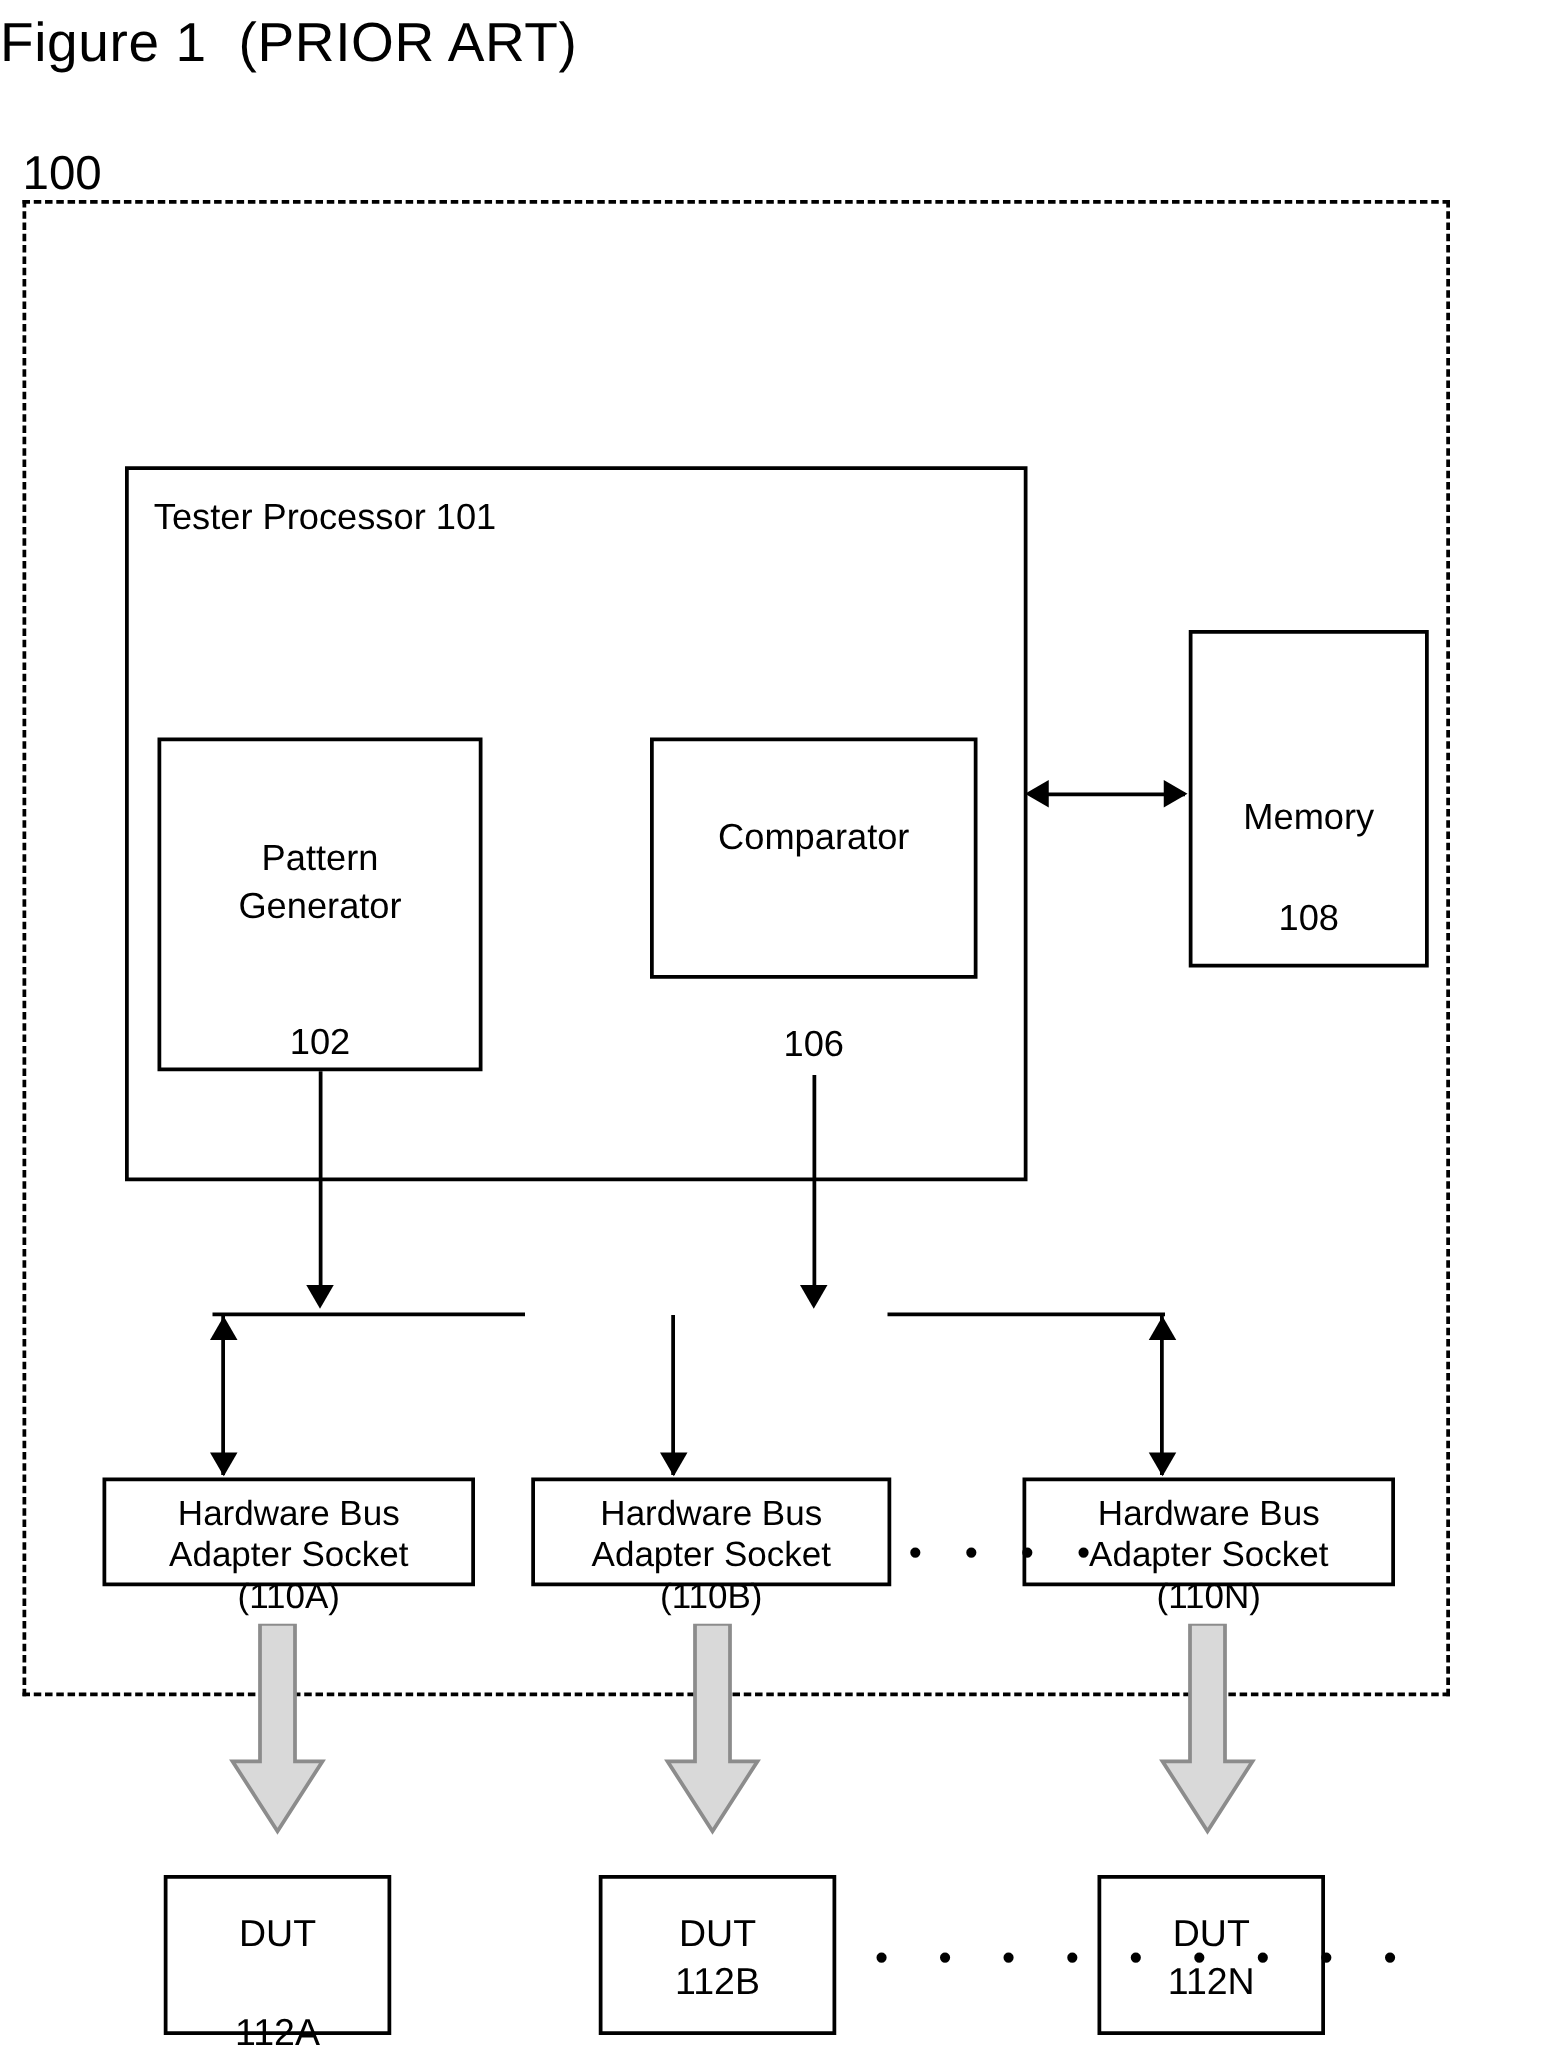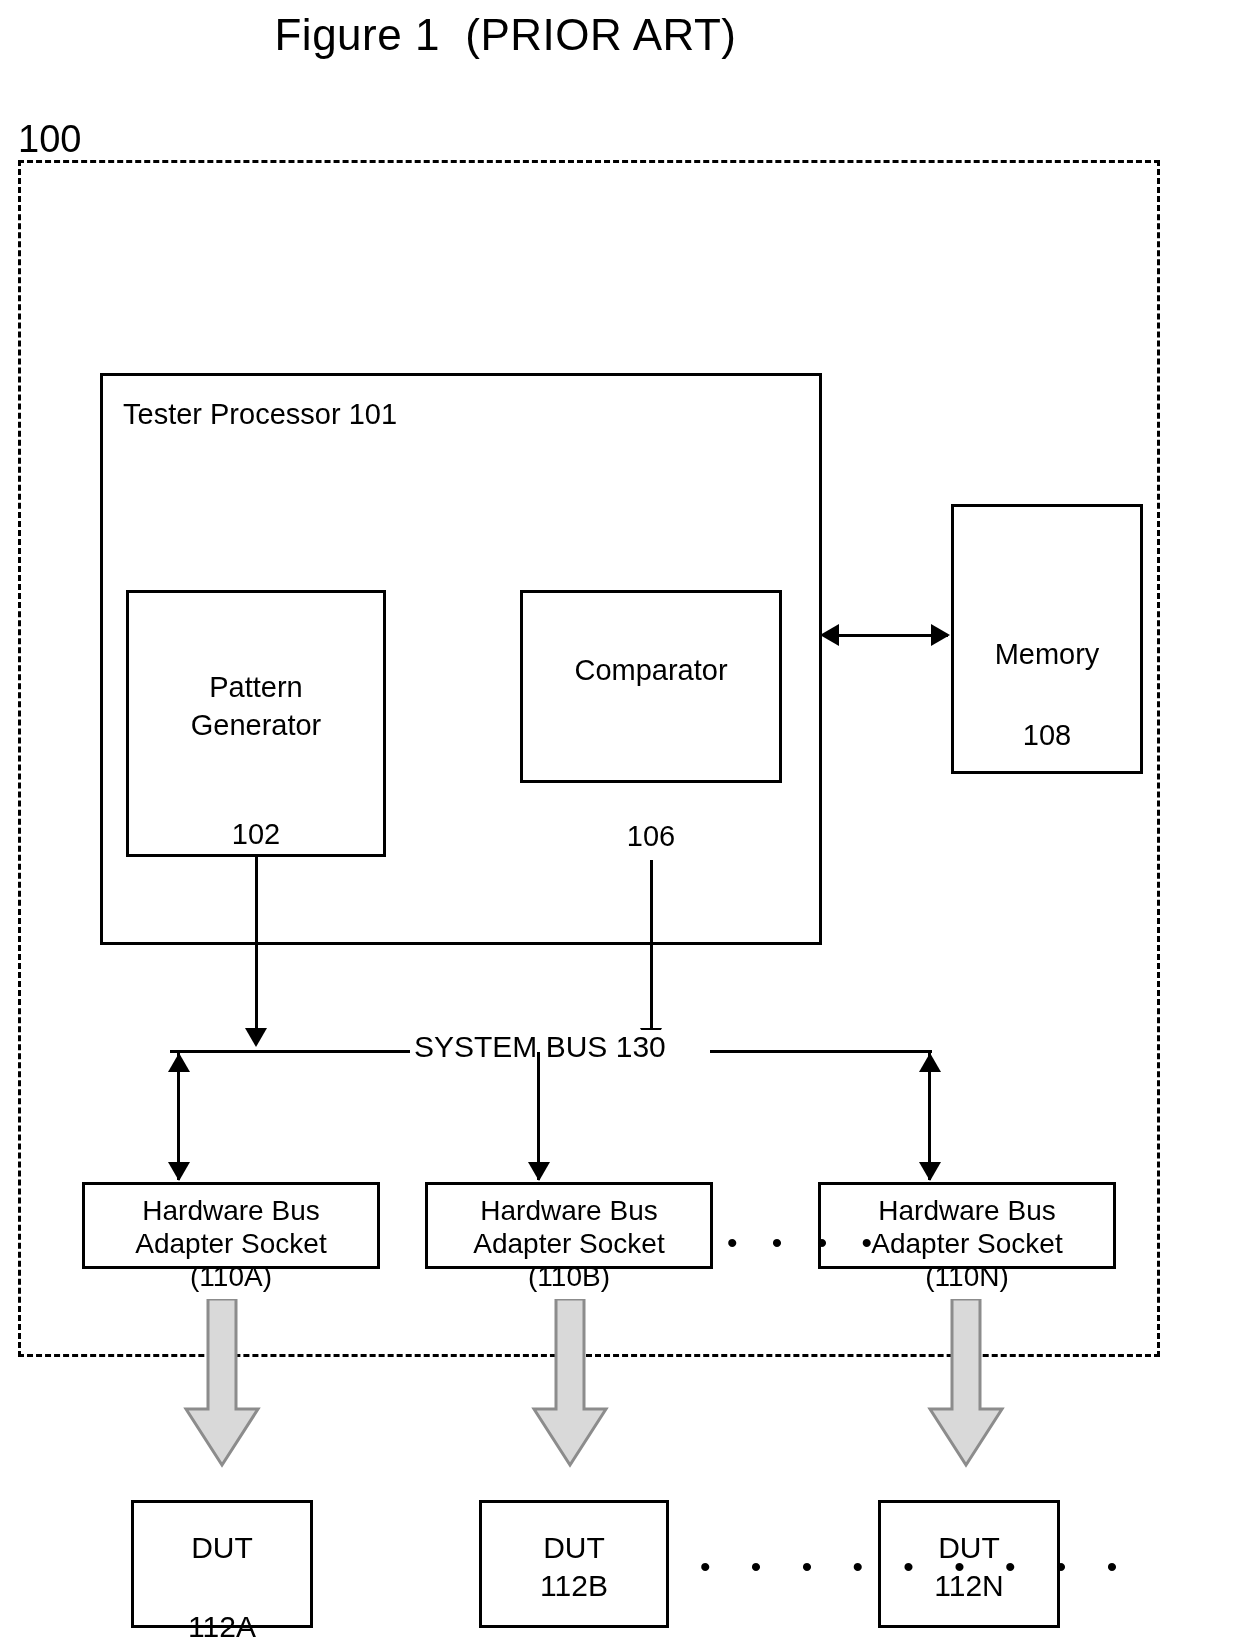--- a/index.html
+++ b/index.html
@@ -18,21 +18,21 @@
     background: #ffffff;
     overflow: hidden;
   }
   .abs { position: absolute; }
 
   
   .fig-title {
     left: 0;
     top: 10px;
     width: 1011px;
-    text-align: center;
+    text-align: left;
     font-size: 44px;
     letter-spacing: 0.5px;
     white-space: pre;
   }
 
   
   .system-boundary {
     left: 18px;
     top: 160px;
     width: 1142px;
@@ -229,21 +229,20 @@
   <div class="abs arrow-right" style="left:931px; top:624px;"></div>
 
   <div class="abs vline" style="left:255px; top:857px; height:173px;"></div>
   <div class="abs arrow-down" style="left:245px; top:1028px;"></div>
 
   <div class="abs vline" style="left:650px; top:860px; height:170px;"></div>
   <div class="abs arrow-down" style="left:640px; top:1028px;"></div>
 
   <div class="abs hline" style="left:170px; top:1050px; width:250px;"></div>
   <div class="abs hline" style="left:710px; top:1050px; width:222px;"></div>
-  <div class="abs bus-label" style="left:410px;">SYSTEM BUS 130</div>
 
   <div class="abs vline" style="left:177px; top:1052px; height:128px;"></div>
   <div class="abs arrow-up" style="left:168px; top:1053px;"></div>
   <div class="abs arrow-down" style="left:168px; top:1162px;"></div>
 
   <div class="abs vline" style="left:537px; top:1052px; height:128px;"></div>
   <div class="abs arrow-down" style="left:528px; top:1162px;"></div>
 
   <div class="abs vline" style="left:928px; top:1052px; height:128px;"></div>
   <div class="abs arrow-up" style="left:919px; top:1053px;"></div>

